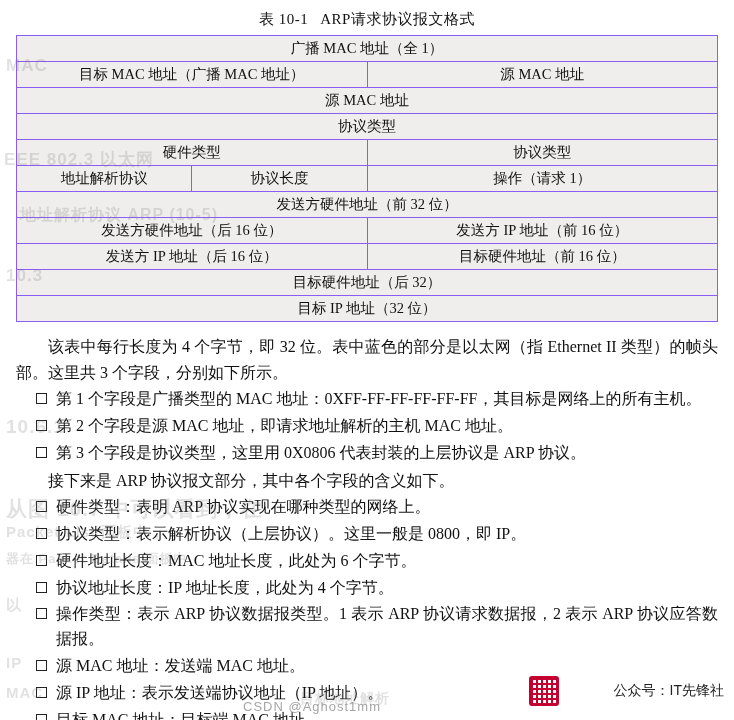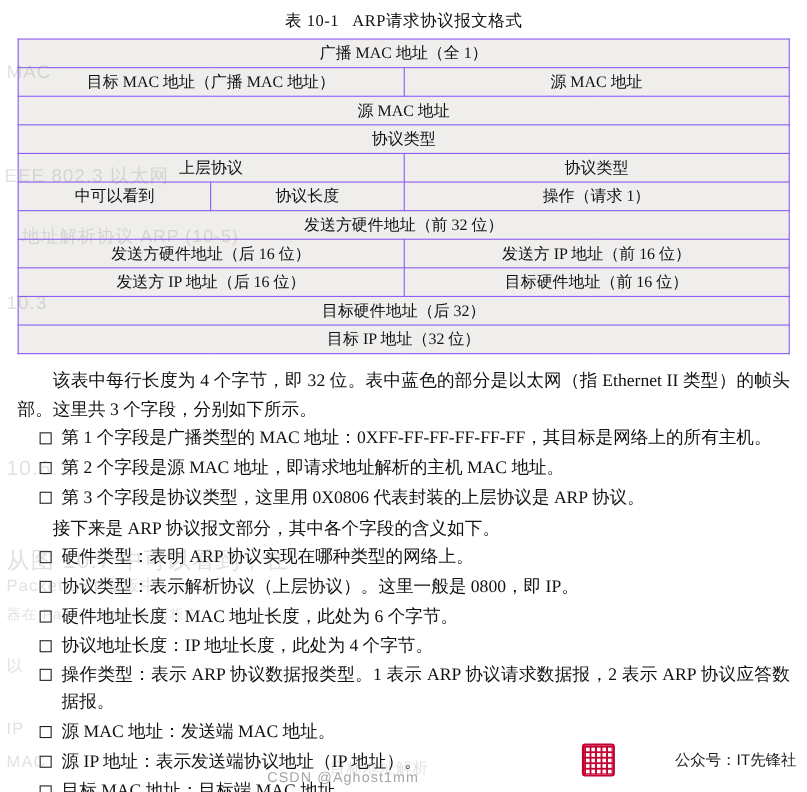--- a/index.html
+++ b/index.html
@@ -14,21 +14,21 @@
     font-family: "Liberation Serif", serif;
     color: #111;
     overflow: hidden;
   }
 
   
   .ghost {
     position: absolute;
     color: rgba(120,120,120,0.22);
     font-family: "Liberation Sans", sans-serif;
-    font-weight: normal;
+    font-weight: bold;
     pointer-events: none;
     white-space: nowrap;
     letter-spacing: 1px;
   }
 
   .page {
     position: relative;
     padding: 8px 14px 0 14px;
     box-sizing: border-box;
     width: 734px;
@@ -142,25 +142,25 @@
         <td colspan="2">目标 MAC 地址（广播 MAC 地址）</td>
         <td colspan="2">源 MAC 地址</td>
       </tr>
       <tr>
         <td colspan="4">源 MAC 地址</td>
       </tr>
       <tr>
         <td colspan="4">协议类型</td>
       </tr>
       <tr>
-        <td colspan="2">上层协议</td>
+        <td colspan="2">硬件类型</td>
         <td colspan="2">协议类型</td>
       </tr>
       <tr>
-        <td>中可以看到</td>
+        <td>地址解析协议</td>
         <td>协议长度</td>
         <td colspan="2">操作（请求 1）</td>
       </tr>
       <tr>
         <td colspan="4">发送方硬件地址（前 32 位）</td>
       </tr>
       <tr>
         <td colspan="2">发送方硬件地址（后 16 位）</td>
         <td colspan="2">发送方 IP 地址（前 16 位）</td>
       </tr>

